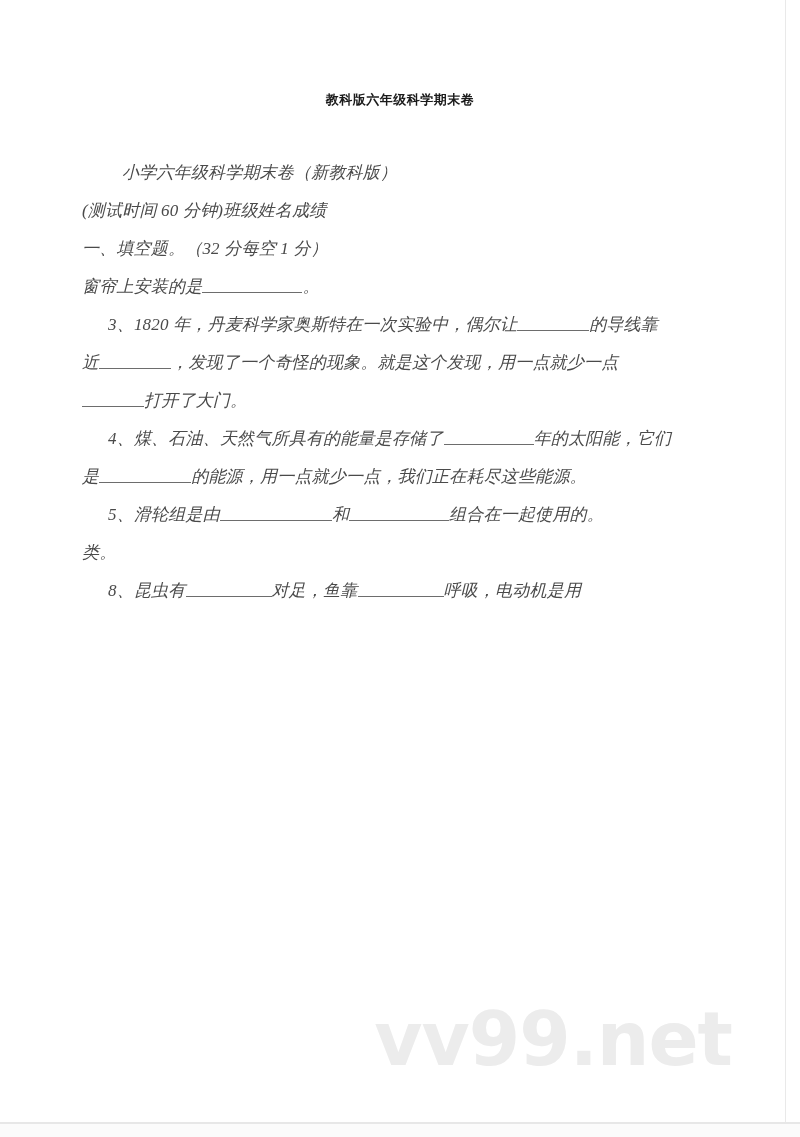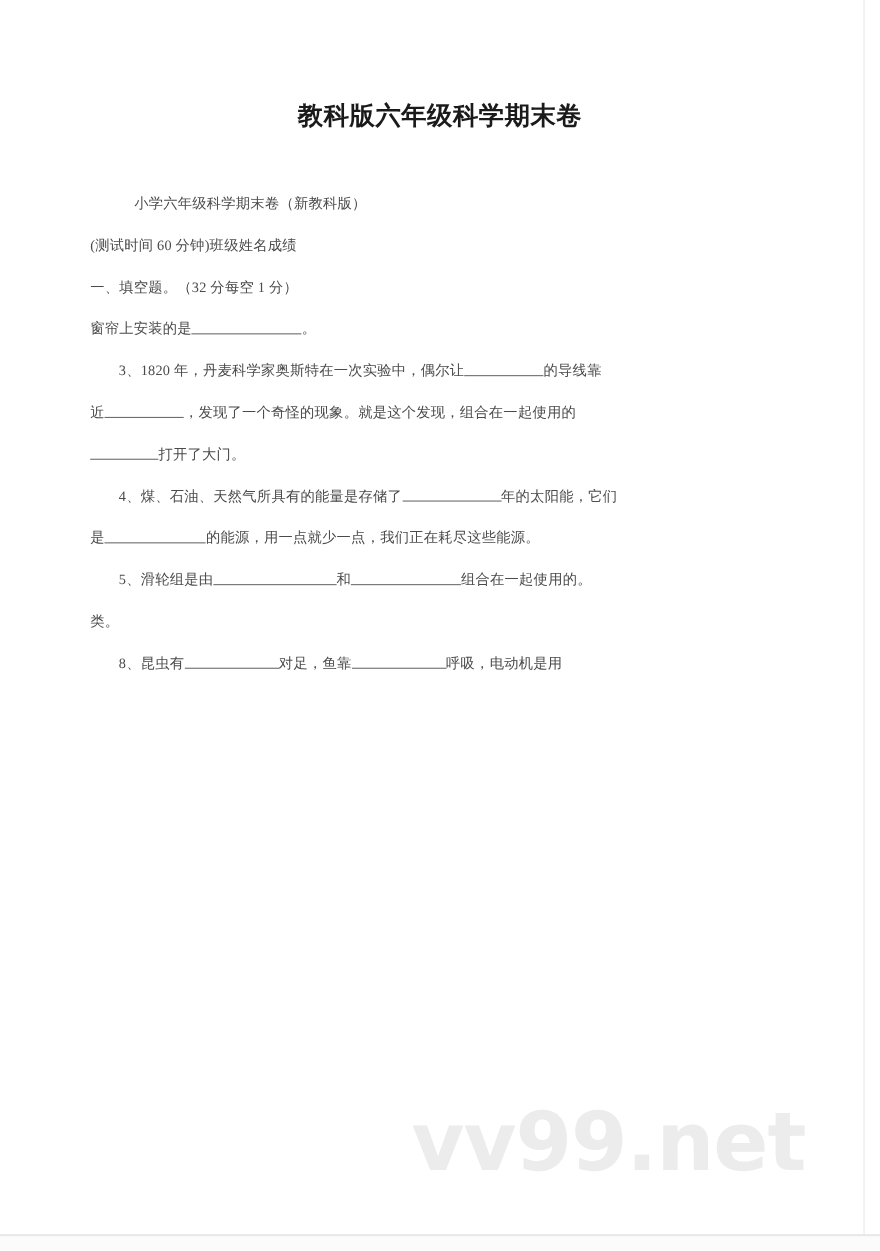--- a/index.html
+++ b/index.html
@@ -47,39 +47,40 @@
 
   .doc {
     position: relative;
     z-index: 2;
     padding: 0 82px 0 82px;
   }
 
   .title {
     text-align: center;
     font-weight: bold;
-    font-size: 23px;
+    font-size: 13px;
     color: #1a1a1a;
     letter-spacing: 0.5px;
     padding-top: 92px;
     line-height: 1.2;
   }
 
   .body-block {
     margin-top: 46px;
   }
 
   p.line {
     margin: 0 0 0 0;
     padding: 0;
-    font-size: 13px;
+    font-size: 17px;
     line-height: 38px;
     color: #4a4a4a;
     letter-spacing: 0.2px;
     word-break: break-all;
+    font-style: italic;
   }
   p.line.ind {
     text-indent: 26px;
   }
   p.line.ind2 {
     text-indent: 40px;
   }
 
   
   .bl {
@@ -121,21 +122,21 @@
 
       <p class="line ind2">小学六年级科学期末卷（新教科版）</p>
 
       <p class="line">(测试时间 60 分钟)班级姓名成绩</p>
 
       <p class="line">一、填空题。（32 分每空 1 分）</p>
 
       <div id="questions">
           <p class="line"><span>窗帘上安装的是</span><span class="bl" style="width: 100px;"></span><span>。</span></p>
           <p class="line ind"><span>3、</span><span>1820 年，丹麦科学家奥斯特在一次实验中，偶尔让</span><span class="bl" style="width: 72px;"></span><span>的导线靠</span></p>
-          <p class="line"><span>近</span><span class="bl" style="width: 72px;"></span><span>，发现了一个奇怪的现象。就是这个发现，组合在一起使用的</span></p>
+          <p class="line"><span>近</span><span class="bl" style="width: 72px;"></span><span>，发现了一个奇怪的现象。就是这个发现，用一点就少一点</span></p>
           <p class="line"><span class="bl" style="width: 62px;"></span><span>打开了大门。</span></p>
           <p class="line ind"><span>4、</span><span>煤、石油、天然气所具有的能量是存储了</span><span class="bl" style="width: 90px;"></span><span>年的太阳能，它们</span></p>
           <p class="line"><span>是</span><span class="bl" style="width: 92px;"></span><span>的能源，用一点就少一点，我们正在耗尽这些能源。</span></p>
           <p class="line ind"><span>5、</span><span>滑轮组是由</span><span class="bl" style="width: 112px;"></span><span>和</span><span class="bl" style="width: 100px;"></span><span>组合在一起使用的。</span></p>
           <p class="line"><span>类。</span></p>
           <p class="line ind"><span>8、</span><span>昆虫有</span><span class="bl" style="width: 86px;"></span><span>对足，鱼靠</span><span class="bl" style="width: 86px;"></span><span>呼吸，电动机是用</span></p>
         </div>
 
     </div>
   </div>

